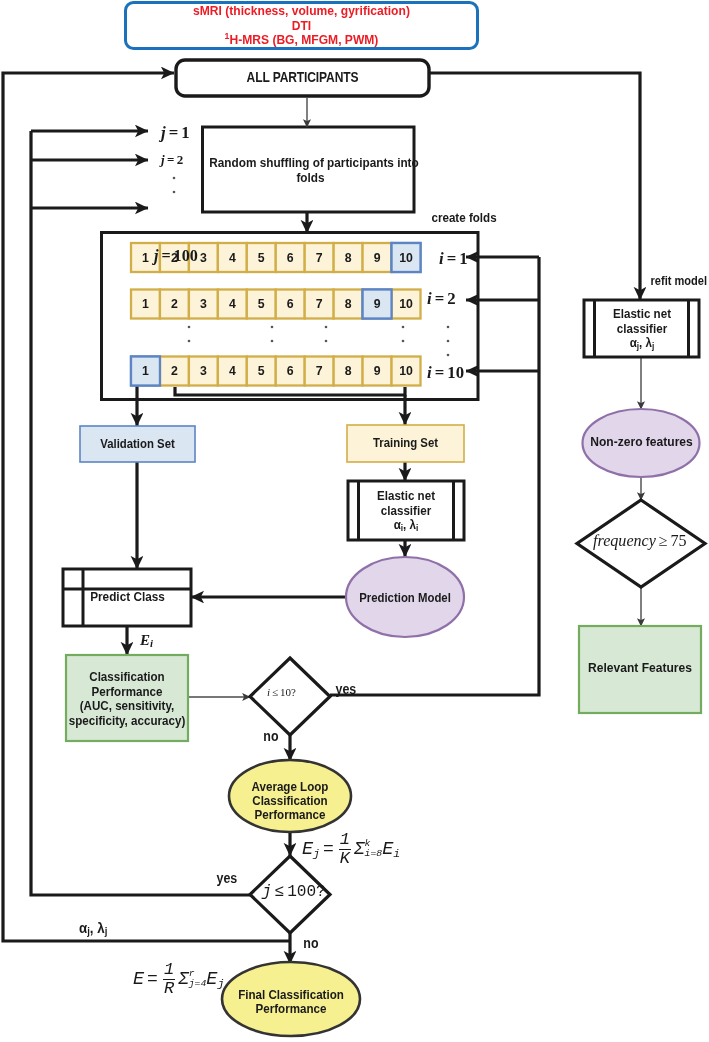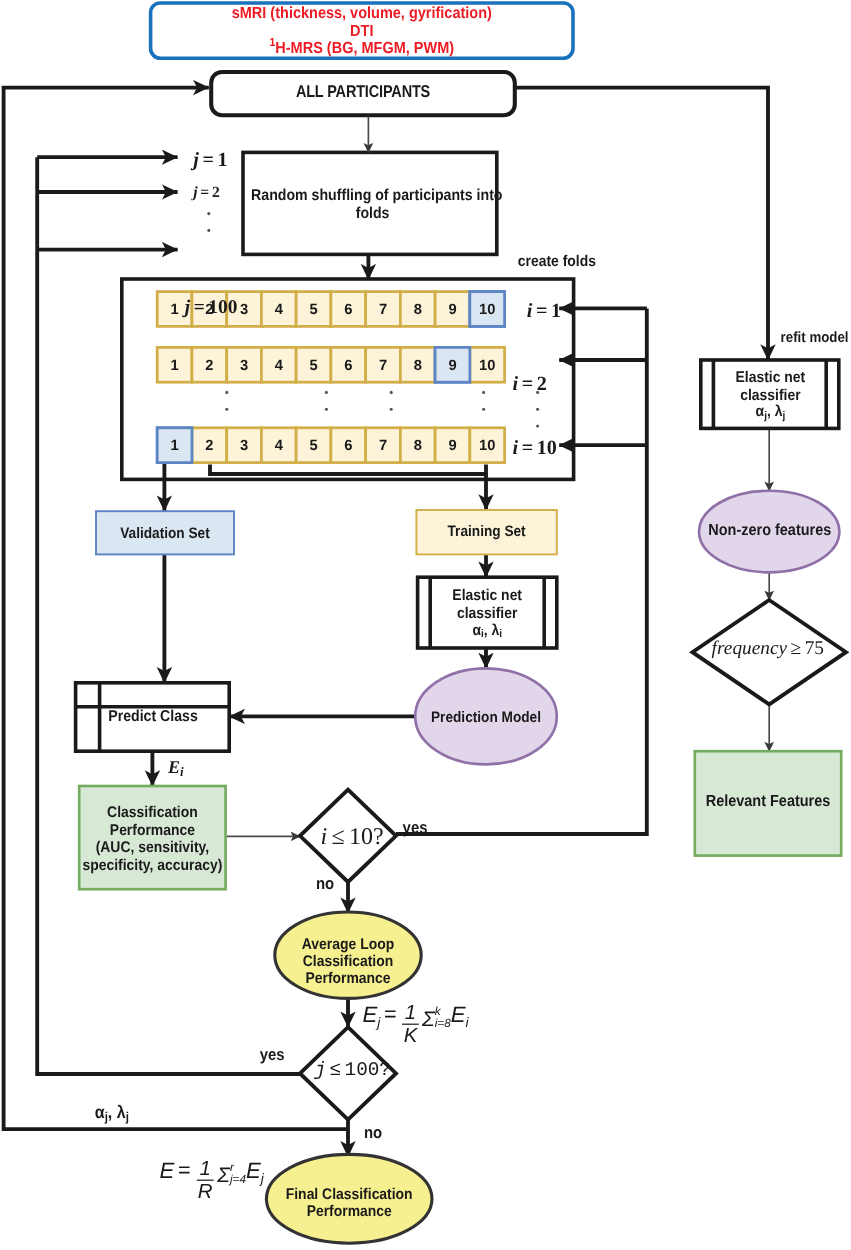--- a/index.html
+++ b/index.html
@@ -10,22 +10,22 @@
        font-family:"Liberation Sans",sans-serif;font-weight:bold;transform:scaleX(0.9);}
   .mth{position:absolute;color:#1a1a1a;text-align:center;line-height:1.1;
        font-family:"Liberation Serif",serif;font-style:normal;font-weight:normal;white-space:nowrap;}
   .mth i{font-style:italic;}
   .mth b{font-style:italic;font-weight:bold;}
   .mth strong{font-style:normal;font-weight:normal;}
   .mthb strong{font-weight:bold;}
   .mth .sp{display:inline-block;width:0.18em;}
   sup{font-size:0.72em;vertical-align:super;line-height:0;}
   sub{font-size:0.72em;vertical-align:-0.22em;line-height:0;}
-  .formula{position:absolute;font-family:Liberation Sans, sans-serif;color:#1a1a1a;
-           white-space:nowrap;display:flex;height:28px;}
+  .formula{position:absolute;font-family:Liberation Mono, monospace;color:#1a1a1a;
+           white-space:nowrap;display:flex;align-items:center;height:28px;}
   .formula .fm-it{font-style:italic;font-weight:normal;font-size:18.5px;}
   .formula .fm-it sub{font-size:0.62em;vertical-align:-0.3em;font-style:italic;}
   .formula .fm-op{font-size:18px;margin:0 3px;font-weight:normal;}
   .formula .frac{display:inline-flex;flex-direction:column;align-items:center;
                  font-style:italic;font-weight:normal;font-size:17px;line-height:1.0;margin:0 2px;}
   .formula .frac .num{padding:0 1px 0.5px;}
   .formula .frac .den{border-top:1.3px solid #1a1a1a;padding:0.5px 1px 0;}
   .formula .fm-sig{display:inline-flex;align-items:center;font-size:17.5px;
                    font-style:italic;font-weight:normal;margin-left:1px;}
   .formula .fm-sig .ss{display:inline-flex;flex-direction:column;justify-content:center;
@@ -236,21 +236,21 @@
 
 <div class="lbl" style="left:583px;top:434px;width:117px;font-size:13.40px;">Non-zero features</div>
 <div class="lbl" style="left:580px;top:660px;width:120px;font-size:13.40px;">Relevant Features</div>
 
 <div class="lbl" style="left:594px;top:307px;width:96px;font-size:12.9px;line-height:14.6px;">
   <div>Elastic net</div>
   <div>classifier</div>
   <div><span>α</span><sub>j</sub>, <span>λ</span><sub>j</sub></div>
 </div>
 
-<div class="mth" style="left:267px;top:686px;font-size:20px;"><i>i</i><span class="sp"></span>≤<span class="sp"></span>10?</div>
+<div class="mth" style="left:267px;top:686px;font-size:11px;"><i>i</i><span class="sp"></span>≤<span class="sp"></span>10?</div>
 <div class="mth" style="left:262px;top:884px;font-size:16.1px;font-family:Liberation Mono, monospace;"><i>j</i><span class="sp"></span>≤<span class="sp"></span>100?</div>
 <div class="mth" style="left:593px;top:532px;font-size:16.1px;"><i>f</i><i>r</i><i>e</i><i>q</i><i>u</i><i>e</i><i>n</i><i>c</i><i>y</i><span class="sp"></span>≥<span class="sp"></span>75</div>
 
 <div class="lbl" style="left:334px;top:682px;width:30px;text-align:left;font-size:13.8px;font-weight:bold;">yes</div>
 <div class="lbl" style="left:262px;top:729px;width:26px;text-align:left;font-size:13.8px;font-weight:bold;">no</div>
 <div class="lbl" style="left:215px;top:871px;width:30px;text-align:left;font-size:13.8px;font-weight:bold;">yes</div>
 <div class="lbl" style="left:302px;top:936px;width:26px;text-align:left;font-size:13.8px;font-weight:bold;">no</div>
 
 <div class="mth" style="left:140px;top:632px;text-align:left;font-size:15px;font-style:italic;font-weight:bold;"><span>E</span><sub>i</sub></div>
 <div class="lbl" style="left:76px;top:920px;width:60px;text-align:left;font-size:14.8px;font-weight:bold;"><span>α</span><sub>j</sub><span>, </span><span>λ</span><sub>j</sub></div>
@@ -282,15 +282,15 @@
   <span class="fm-sig">
         <span>Σ</span>
         <span class="ss">
           <sup>r</sup>
           <sub>j=4</sub>
         </span>
       </span>
   <span class="fm-it"><span>E</span><sub>j</sub></span>
 </div>
 <div class="mth mthb" style="left: 439px; top: 250px; text-align: left; font-size: 16.8px;"><b>i</b><span class="sp"></span><strong>=</strong><span class="sp"></span><strong>1</strong></div>
-    <div class="mth mthb" style="left: 427px; top: 311px; text-align: left; font-size: 16.8px;"><b>i</b><span class="sp"></span><strong>=</strong><span class="sp"></span><strong>2</strong></div>
+    <div class="mth mthb" style="left: 427px; top: 290px; text-align: left; font-size: 16.8px;"><b>i</b><span class="sp"></span><strong>=</strong><span class="sp"></span><strong>2</strong></div>
     <div class="mth mthb" style="left: 427px; top: 363.5px; text-align: left; font-size: 16.8px;"><b>i</b><span class="sp"></span><strong>=</strong><span class="sp"></span><strong>1</strong><strong>0</strong></div>
   </div>
 
 </body></html>

